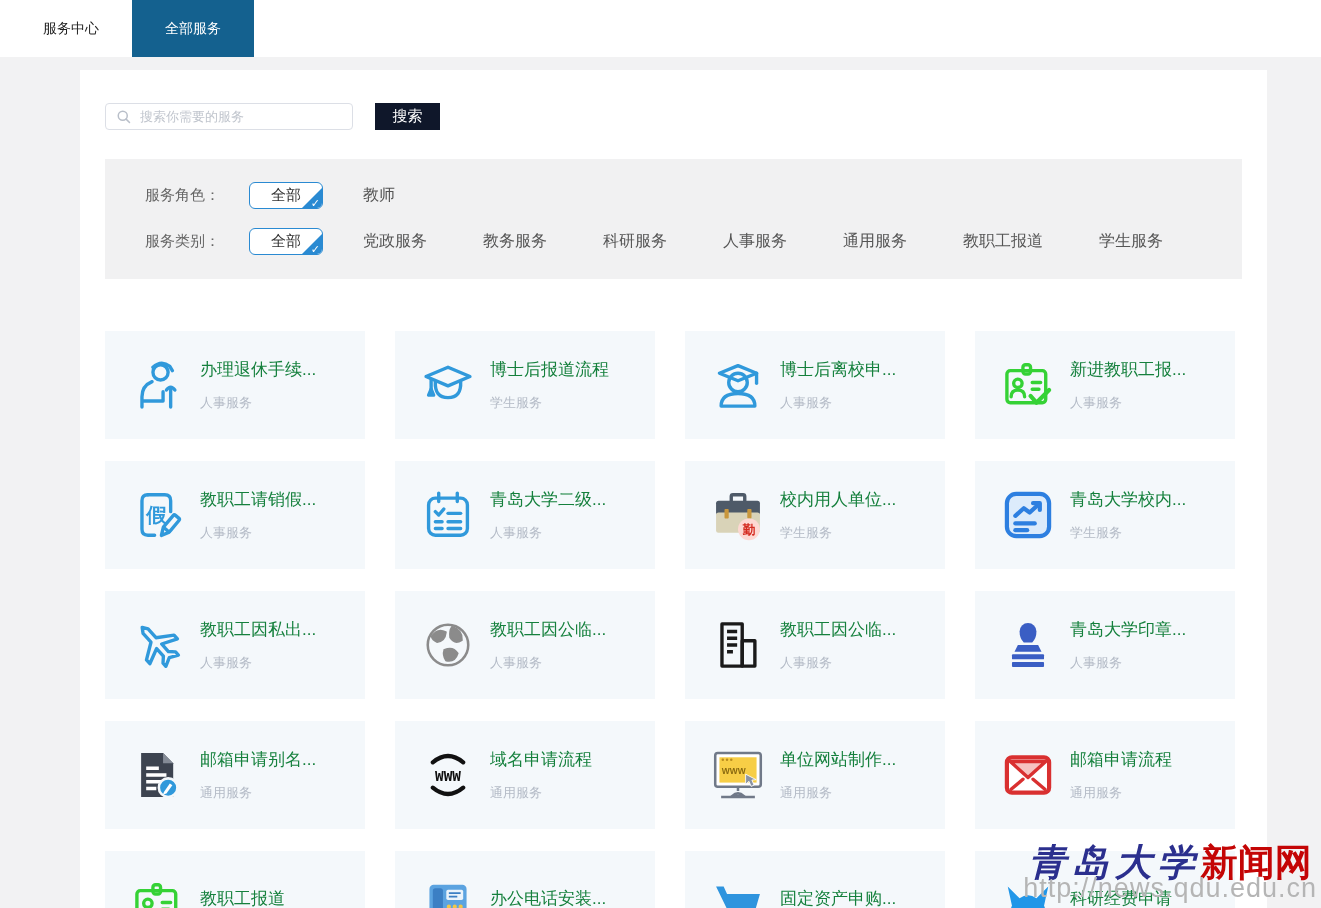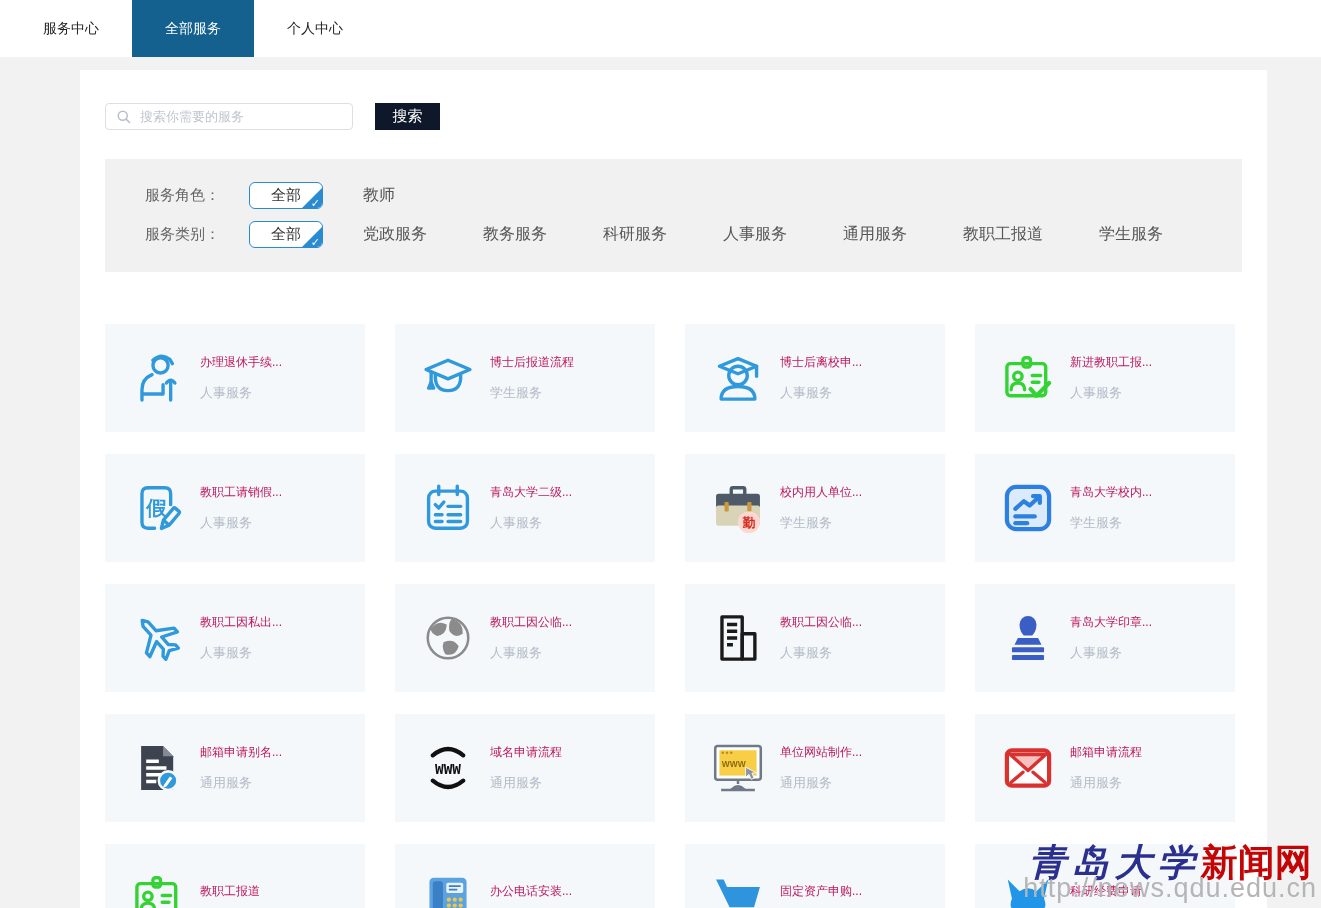--- a/index.html
+++ b/index.html
@@ -21,56 +21,55 @@
   .search-row { display:flex; align-items:center; padding:33px 0 0 25px; }
   .search-box { width:248px; height:27px; border:1px solid #dcdfe6; border-radius:4px;
                 display:flex; align-items:center; padding:0 10px; gap:7px; background:#fff; }
   .search-box svg { flex-shrink:0; }
   .search-input { border:none; outline:none; flex:1; font-size:13px; color:#333; background:transparent; }
   .search-input::placeholder { color:#c0c5cd; }
   .search-btn { margin-left:22px; width:65px; height:27px; background:#0f172a; color:#fff;
                 border:none; font-size:15px; cursor:pointer; }
   
   .filter-box { margin:29px 25px 0 25px; background:#f1f1f2; padding:22px 0 24px 40px;
-                display:flex; flex-direction:column; gap:11px; }
+                display:flex; flex-direction:column; gap:18px; }
   .filter-row { display:flex; align-items:center; min-height:28px; }
   .filter-label { font-size:15px; color:#666; width:104px; flex-shrink:0; }
   .filter-options { display:flex; align-items:center; gap:56px; }
   .filter-option { font-size:16px; color:#555; cursor:pointer; white-space:nowrap; }
   .chip { position:relative; background:#fff; border:1px solid #2a8ad2; border-radius:6px;
           padding:3px 21px; font-size:15px; color:#333; overflow:hidden; margin-right:-16px; }
   .chip::after { content:""; position:absolute; right:0; bottom:0; width:0; height:0;
                  border-left:20px solid transparent; border-bottom:20px solid #2a8ad2; }
   .chip .check { position:absolute; right:2px; bottom:-2px; color:#fff; font-size:11px; z-index:1; }
   
   .cards { margin:52px 25px 0 25px; display:grid; grid-template-columns:repeat(4,260px);
            gap:22px 30px; }
   .card { height:108px; background:#f4f8fb; display:flex; align-items:center;
           padding-left:24px; cursor:pointer; }
   .card-icon { width:58px; height:58px; flex-shrink:0; display:flex; align-items:center; justify-content:center; }
   .card-icon svg { width:54px; height:54px; }
   .card-text { margin-left:13px; overflow:hidden; }
-  .card-title { font-size:12px; color:#be185d; margin-bottom:13px; white-space:nowrap; }
+  .card-title { font-size:17px; color:#15803d; margin-bottom:13px; white-space:nowrap; }
   .card-category { font-size:13px; color:#b3bac6; }
   
   .watermark { position:absolute; right:4px; bottom:4px; text-align:center; z-index:10; pointer-events:none; }
   .wm-line1 { font-size:37px; font-weight:bold; white-space:nowrap; line-height:1; }
   .wm-blue { color:#2b2f8e; font-family:"DejaVu Serif","Liberation Serif",serif; font-style:italic; letter-spacing:6px; }
   .wm-red { color:#c40505; font-family:"Liberation Serif","DejaVu Serif",serif; }
   .wm-url { font-size:27px; color:#b5b5b5; margin-top:-8px; letter-spacing:1px;
             font-family:"Liberation Sans",sans-serif; }
 </style>
 </head>
 <body>
 
 <header class="topnav">
   <nav id="tabs" style="display:flex;align-items:stretch;">
       <div class="tab">服务中心</div>
       <div class="tab active">全部服务</div>
-      <div class="tab">个人中心</div>
     </nav>
 </header>
 
 <div class="content-bg">
   <div class="panel">
     <div class="search-row">
       <div class="search-box">
         <span style="display:flex;">
           <svg viewBox="0 0 20 20" width="15" height="15">
             <circle cx="9" cy="9" r="6" fill="none" stroke="#b9bfc9" stroke-width="2"></circle>

